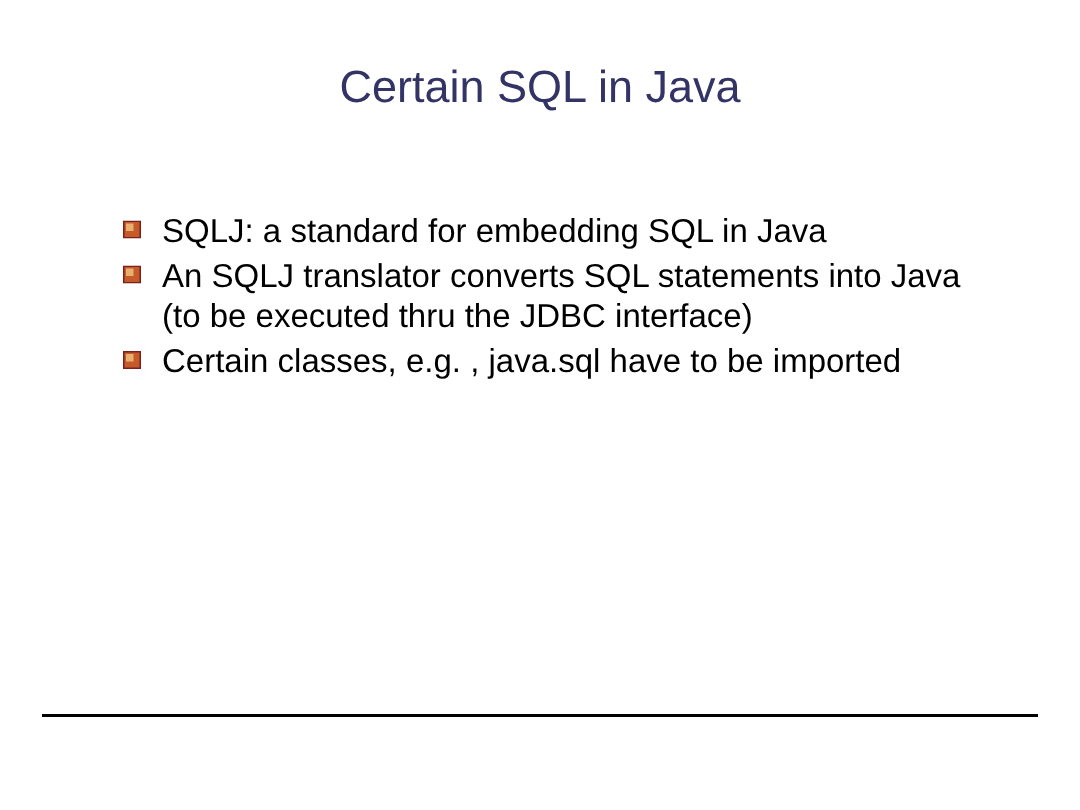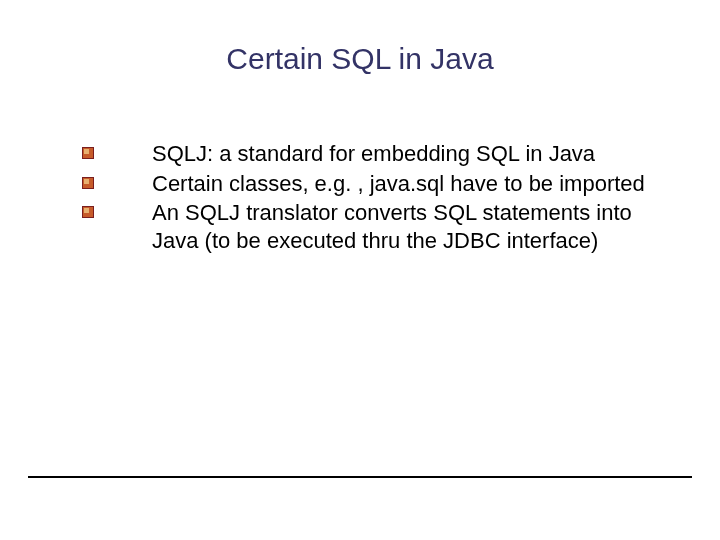--- a/index.html
+++ b/index.html
@@ -45,21 +45,20 @@
   .bullet-icon {
     flex: 0 0 auto;
     margin-right: 14px;
     margin-top: 7px;
   }
   .bullet-icon svg {
     display: block;
   }
   .bullet-text {
     flex: 1 1 auto;
-    margin-left: 44px;
   }
   .footer-line {
     position: absolute;
     left: 28px;
     right: 28px;
     bottom: 62px;
     height: 0;
     border-top: 2px solid #000000;
   }
 </style>
@@ -84,31 +83,31 @@
     </div>
 
     <div class="bullet-row">
       <span class="bullet-icon">
         <svg width="12" height="12" viewBox="0 0 12 12">
           <rect x="0" y="0" width="12" height="12" fill="#7a1e1e"></rect>
           <rect x="1" y="1" width="10" height="10" fill="#c65b2a"></rect>
           <rect x="2" y="2" width="5" height="5" fill="#e8b070"></rect>
         </svg>
       </span>
-      <span class="bullet-text">Certain classes, e.g. , java.sql have to be imported</span>
+      <span class="bullet-text">An SQLJ translator converts SQL statements into Java (to be executed thru the JDBC interface)</span>
     </div>
 
     <div class="bullet-row">
       <span class="bullet-icon">
         <svg width="12" height="12" viewBox="0 0 12 12">
           <rect x="0" y="0" width="12" height="12" fill="#7a1e1e"></rect>
           <rect x="1" y="1" width="10" height="10" fill="#c65b2a"></rect>
           <rect x="2" y="2" width="5" height="5" fill="#e8b070"></rect>
         </svg>
       </span>
-      <span class="bullet-text">An SQLJ translator converts SQL statements into Java (to be executed thru the JDBC interface)</span>
+      <span class="bullet-text">Certain classes, e.g. , java.sql have to be imported</span>
     </div>
 
   </div>
 
   <div class="footer-line"></div>
 
 </div>
 
 </body></html>

